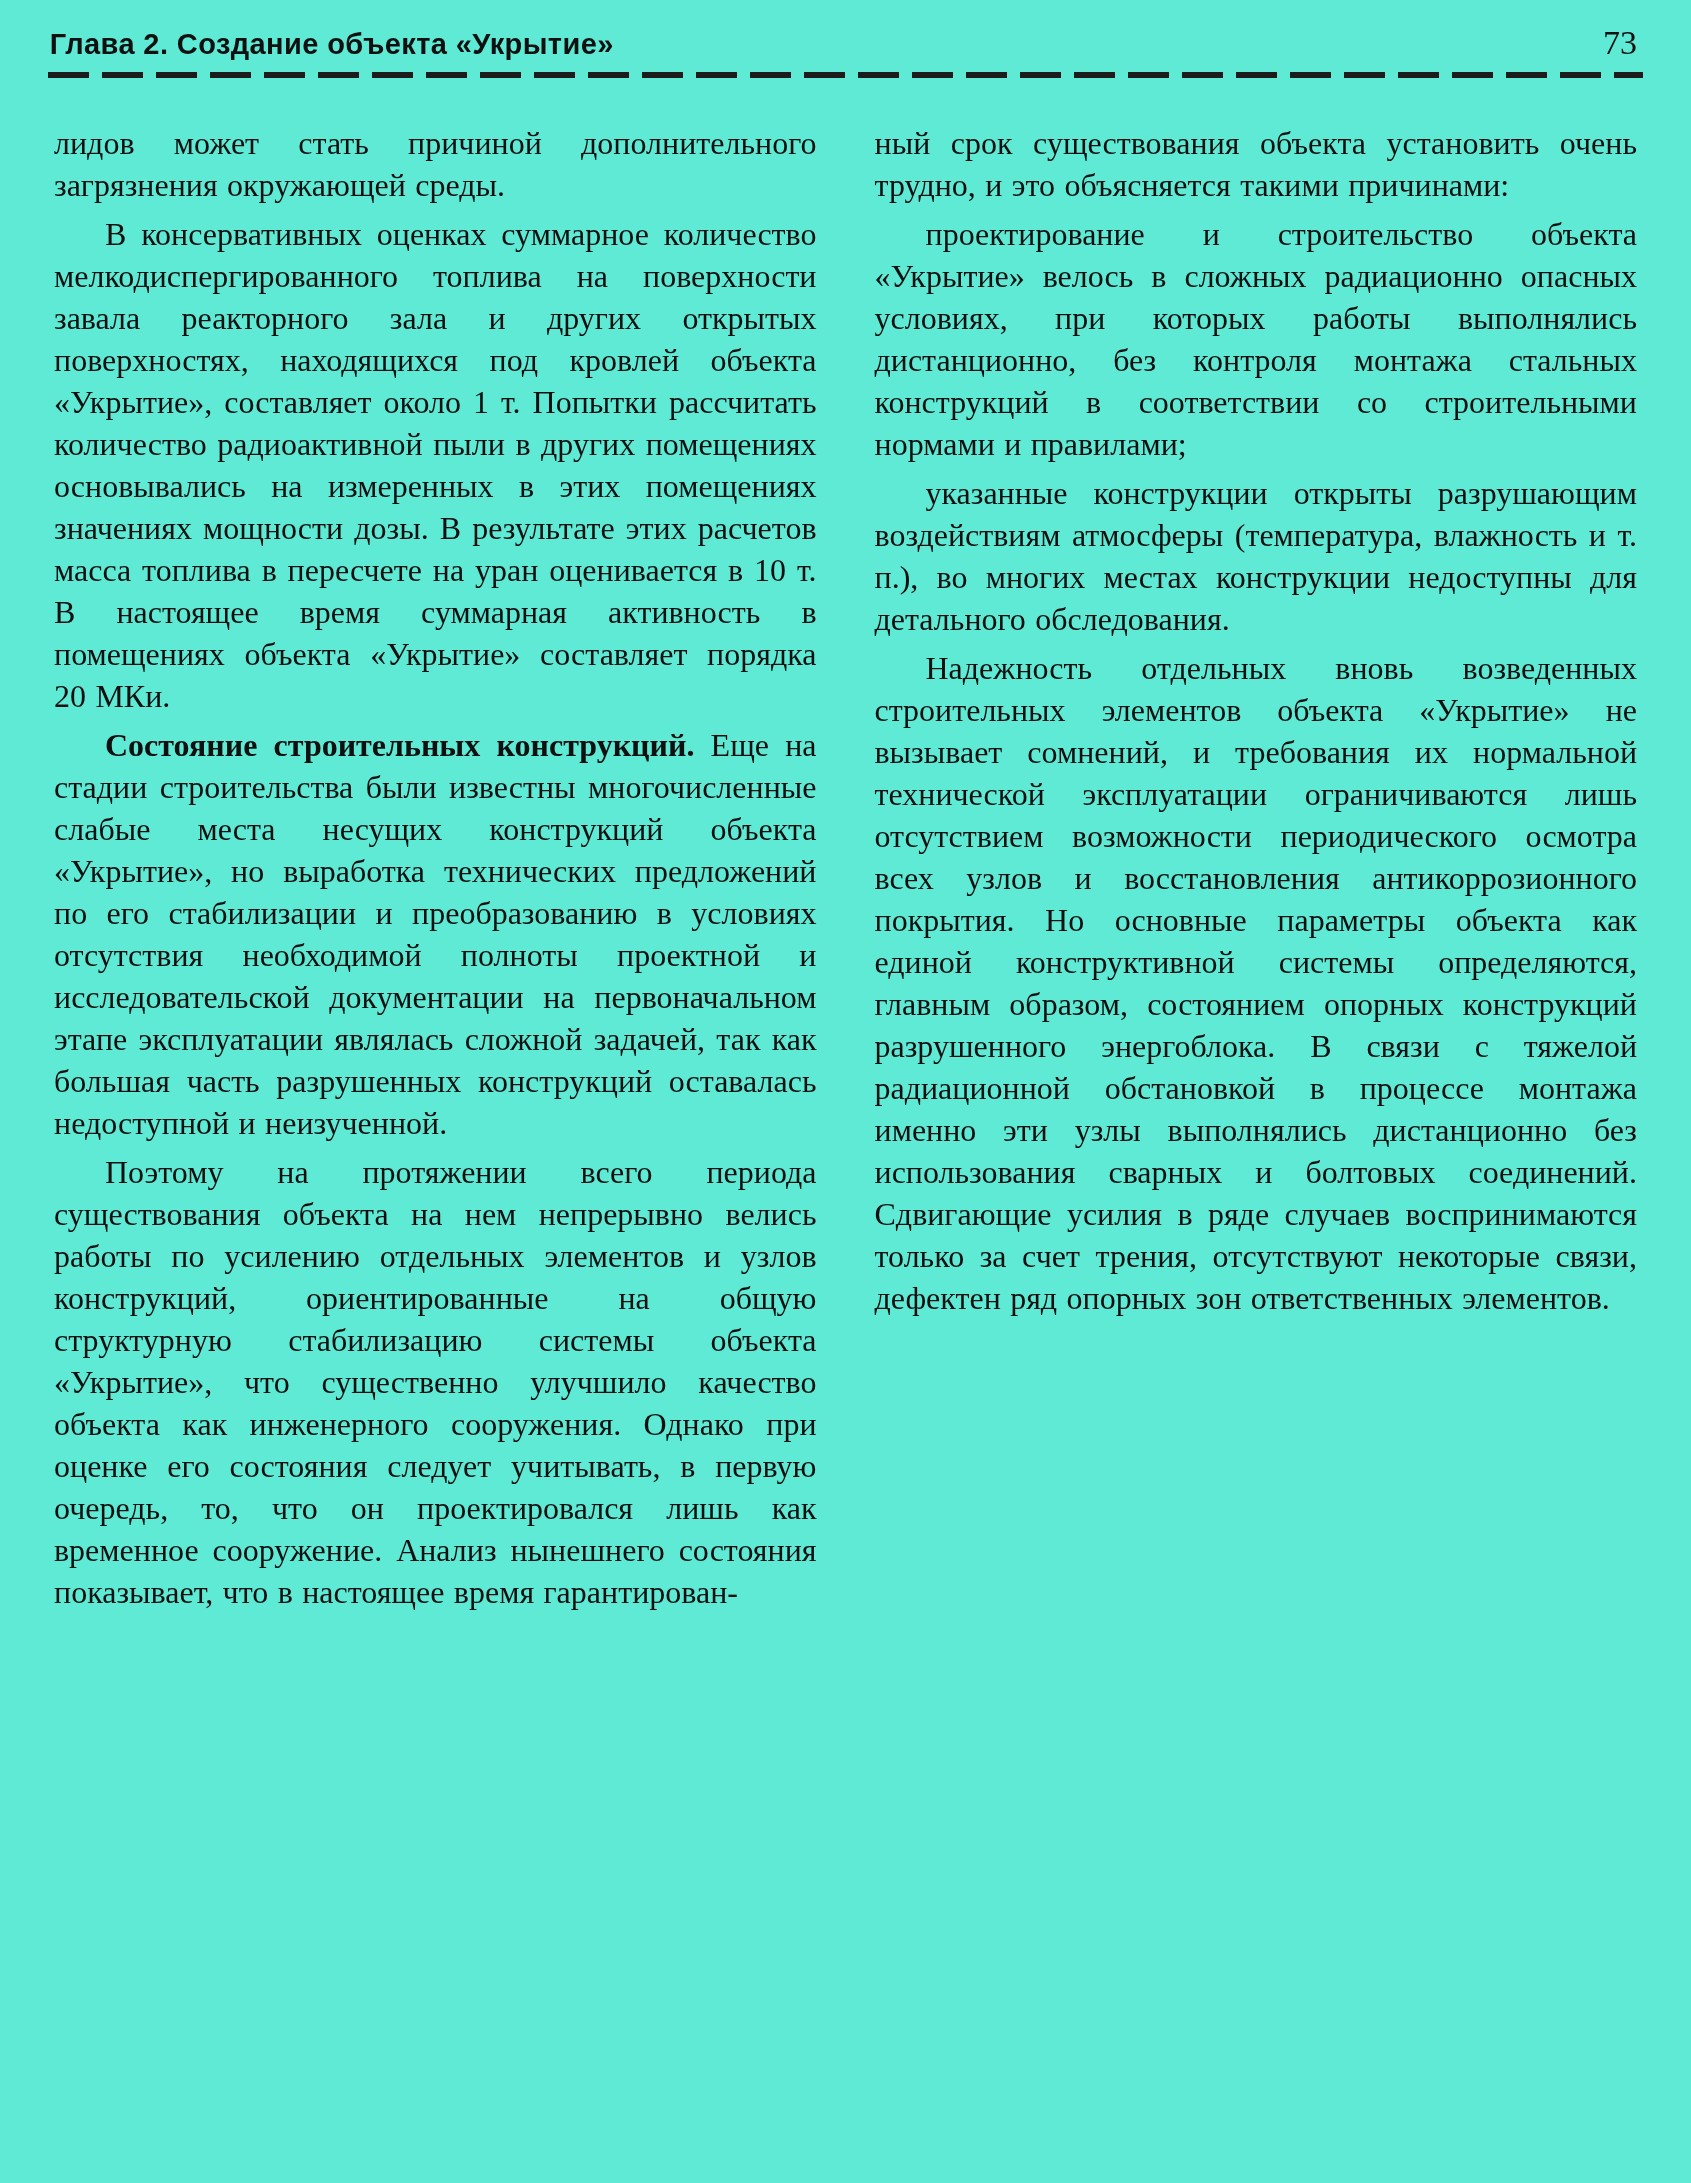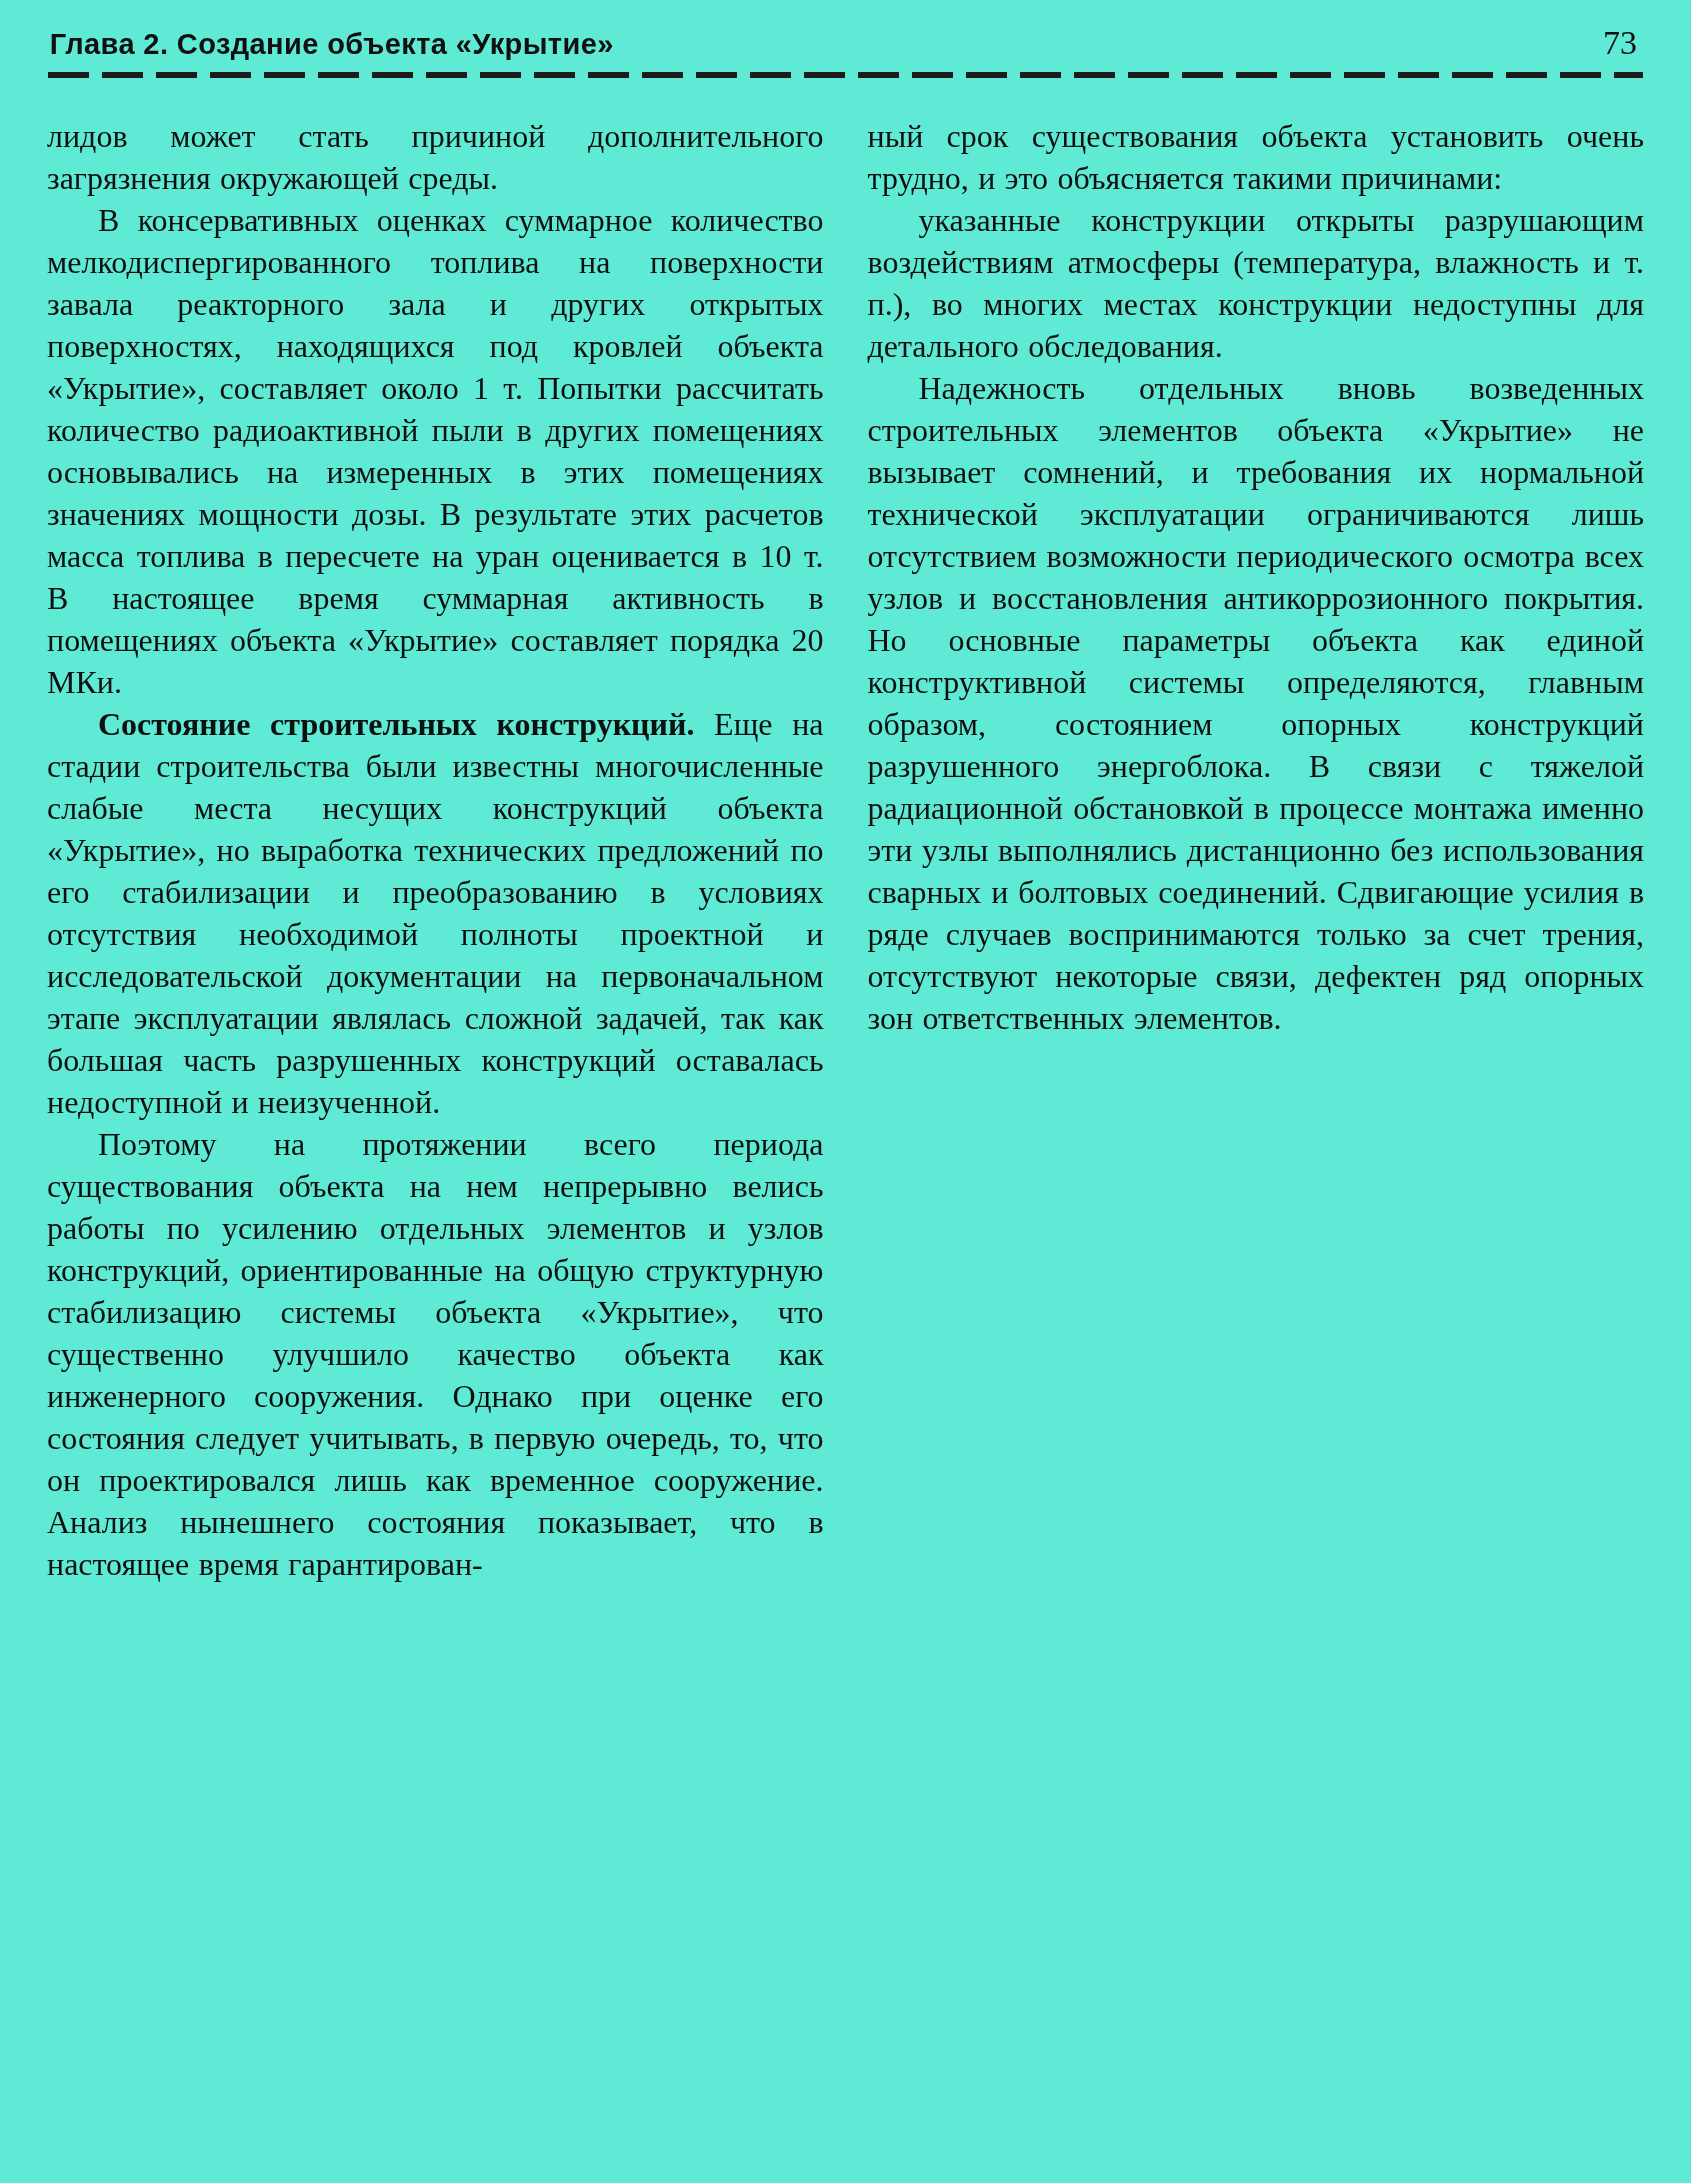--- a/index.html
+++ b/index.html
@@ -47,21 +47,21 @@
   .columns {
     display: flex;
     gap: 44px;
     margin-top: 37px;
   }
   .column {
     flex: 1 1 0;
     min-width: 0;
   }
   .column p {
-    margin: 0;
+    margin: 7px;
     font-size: 32px;
     line-height: 42px;
     text-align: justify;
     word-spacing: 1.4px;
     hyphens: auto;
   }
   .column p.indent {
     text-indent: 51px;
   }
   .column p b {
@@ -80,18 +80,19 @@
 
   <div class="columns">
     <div class="column">
         <p class="">лидов может стать причиной дополнительного загрязнения окружающей среды.</p>
         <p class="indent">В консервативных оценках суммарное количество мелкодиспергированного топлива на поверхности завала реакторного зала и других открытых поверхностях, находящихся под кровлей объекта «Укрытие», составляет около 1 т. Попытки рассчитать количество радиоактивной пыли в других помещениях основывались на измеренных в этих помещениях значениях мощности дозы. В результате этих расчетов масса топлива в пересчете на уран оценивается в 10 т. В настоящее время суммарная активность в помещениях объекта «Укрытие» составляет порядка 20 МКи.</p>
         <p class="indent"><b>Состояние строительных конструкций. </b>Еще на стадии строительства были известны многочисленные слабые места несущих конструкций объекта «Укрытие», но выработка технических предложений по его стабилизации и преобразованию в условиях отсутствия необходимой полноты проектной и исследовательской документации на первоначальном этапе эксплуатации являлась сложной задачей, так как большая часть разрушенных конструкций оставалась недоступной и неизученной.</p>
         <p class="indent">Поэтому на протяжении всего периода существования объекта на нем непрерывно велись работы по усилению отдельных элементов и узлов конструкций, ориентированные на общую структурную стабилизацию системы объекта «Укрытие», что существенно улучшило качество объекта как инженерного сооружения. Однако при оценке его состояния следует учитывать, в первую очередь, то, что он проектировался лишь как временное сооружение. Анализ нынешнего состояния показывает, что в настоящее время гарантирован-</p>
       </div>
     <div class="column">
         <p class="">ный срок существования объекта установить очень трудно, и это объясняется такими причинами:</p>
+        <p class="indent">проектирование и строительство объекта «Укрытие» велось в сложных радиационно опасных условиях, при которых работы выполнялись дистанционно, без контроля монтажа стальных конструкций в соответствии со строительными нормами и правилами;</p>
         <p class="indent">указанные конструкции открыты разрушающим воздействиям атмосферы (температура, влажность и т. п.), во многих местах конструкции недоступны для детального обследования.</p>
         <p class="indent">Надежность отдельных вновь возведенных строительных элементов объекта «Укрытие» не вызывает сомнений, и требования их нормальной технической эксплуатации ограничиваются лишь отсутствием возможности периодического осмотра всех узлов и восстановления антикоррозионного покрытия. Но основные параметры объекта как единой конструктивной системы определяются, главным образом, состоянием опорных конструкций разрушенного энергоблока. В связи с тяжелой радиационной обстановкой в процессе монтажа именно эти узлы выполнялись дистанционно без использования сварных и болтовых соединений. Сдвигающие усилия в ряде случаев воспринимаются только за счет трения, отсутствуют некоторые связи, дефектен ряд опорных зон ответственных элементов.</p>
       </div>
   </div>
 </div>
 
 
 </body></html>

